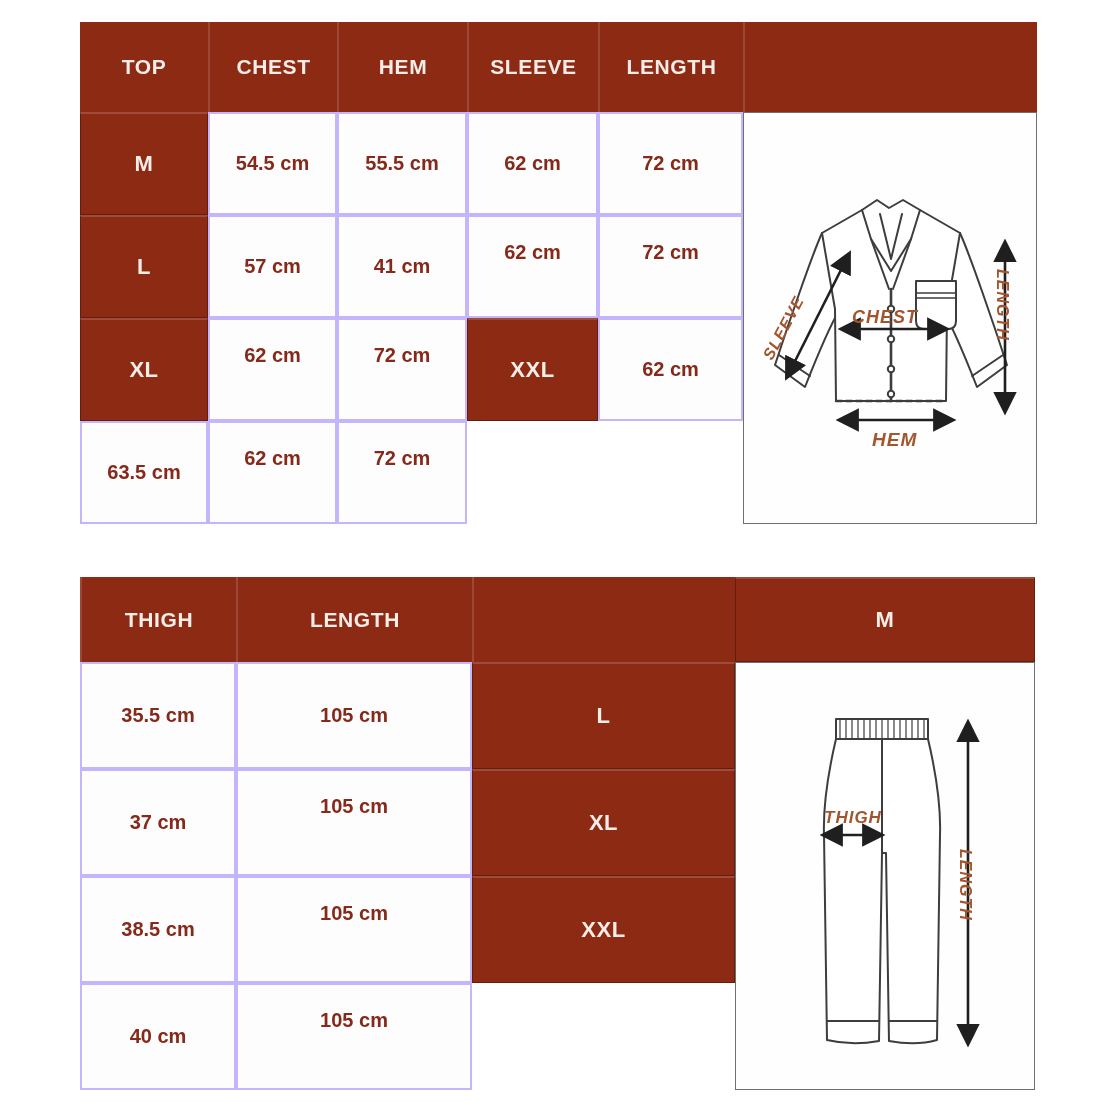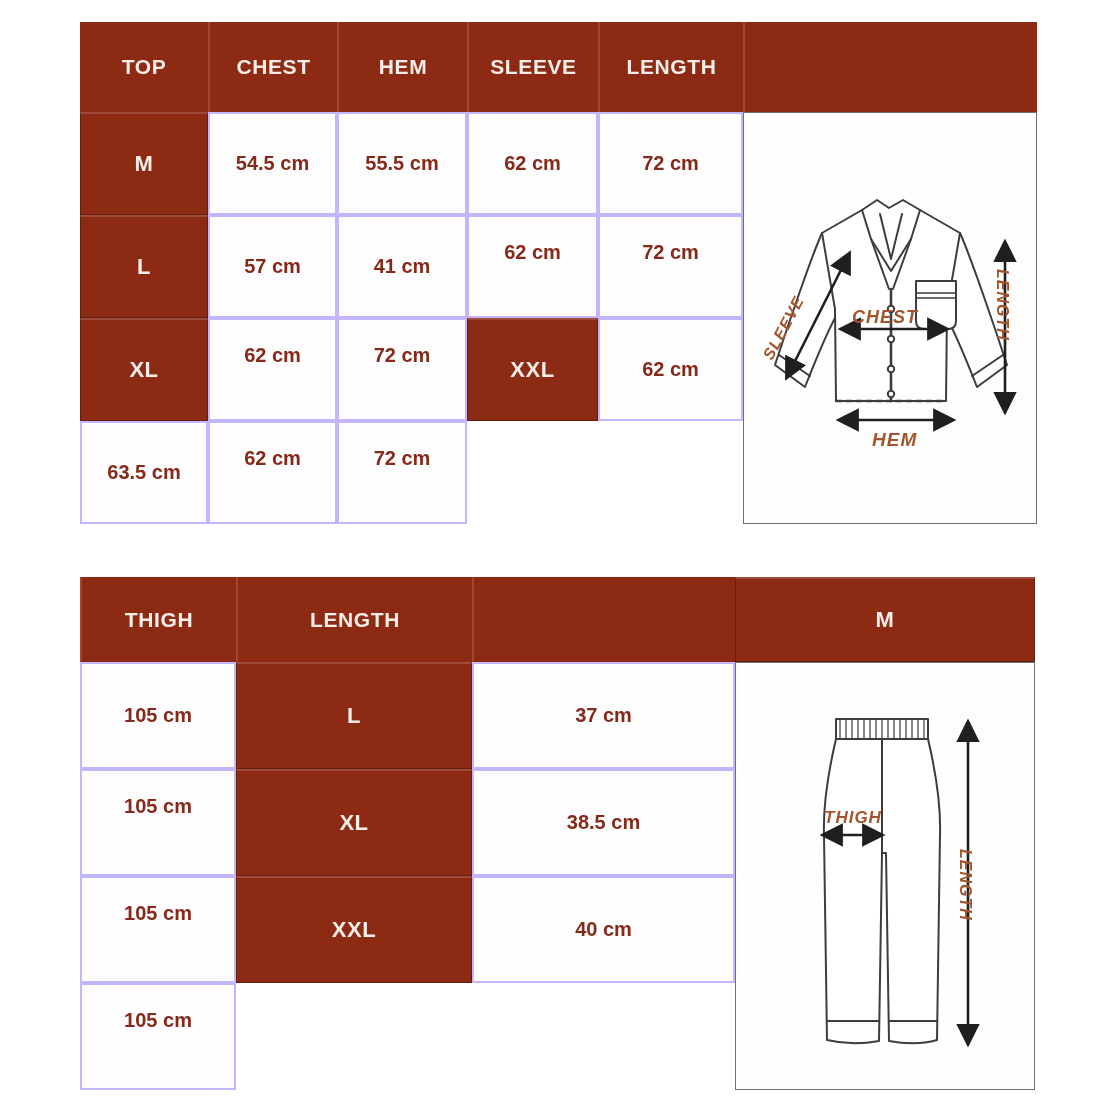--- a/index.html
+++ b/index.html
@@ -129,20 +129,21 @@
     <div class="cell val up">72 cm</div>
   </div>
 
   <div class="grid bot-grid">
 
     <div class="cell h">THIGH</div>
     <div class="cell h">LENGTH</div>
     <div class="cell h"></div>
 
     <div class="cell size">M</div>
+    <div class="cell val">35.5 cm</div>
     <div class="cell val">105 cm</div>
 
     <div class="cell art art-bot">
       <svg width="298" height="426" viewBox="0 0 298 426">
         <defs>
           <marker id="pt-ah" markerWidth="9" markerHeight="9" refX="6.5" refY="4.5" orient="auto-start-reverse">
             <path d="M0,0 L9,4.5 L0,9 Z" fill="#1f1f1f"></path>
           </marker>
         </defs>
         <g stroke="#3d3d3d" stroke-width="2" fill="#ffffff" stroke-linejoin="round" stroke-linecap="round">

